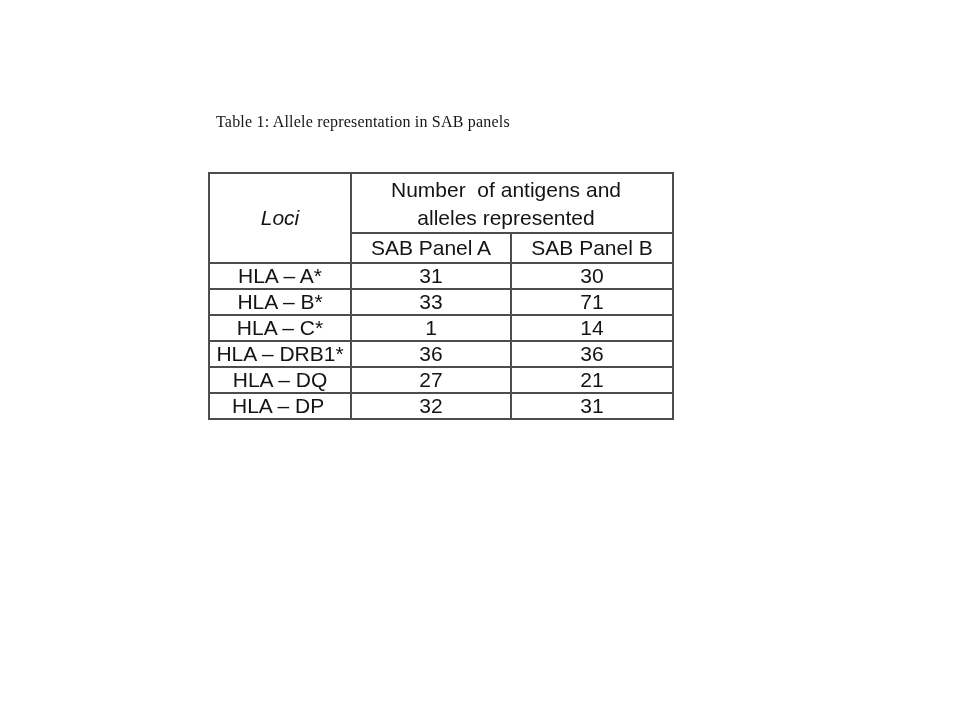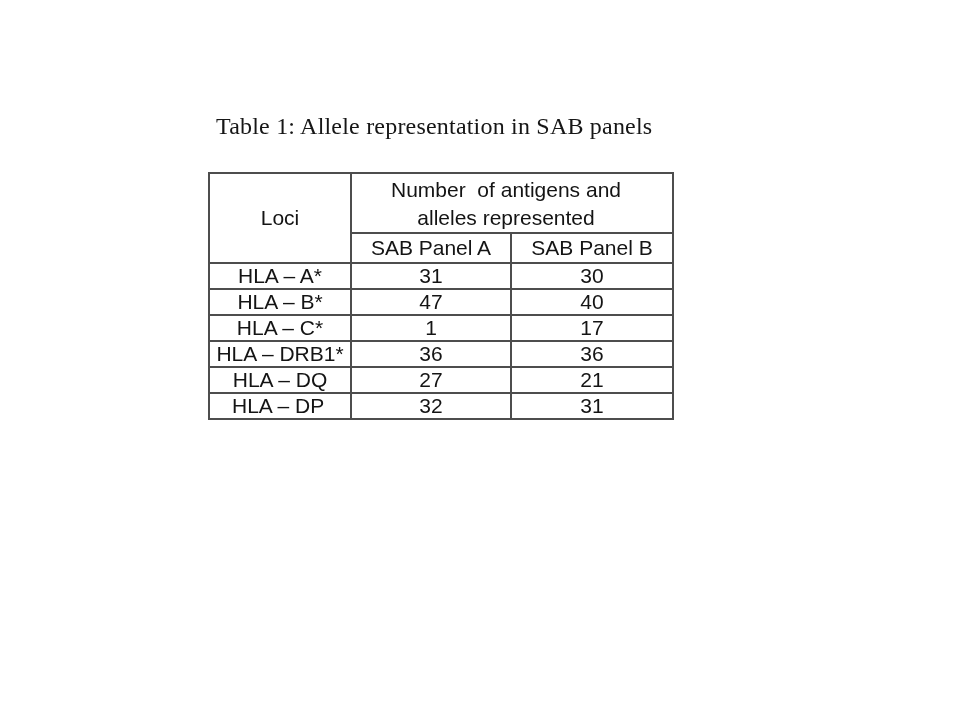--- a/index.html
+++ b/index.html
@@ -13,21 +13,21 @@
     position: relative;
     overflow: hidden;
     font-family: "Liberation Sans", sans-serif;
     color: #141414;
   }
   .slide-title {
     position: absolute;
     left: 216px;
     top: 113px;
     font-family: "Liberation Serif", serif;
-    font-size: 24px;
+    font-size: 16px;
     color: #161616;
     white-space: nowrap;
     letter-spacing: 0.2px;
   }
   table.allele-table {
     position: absolute;
     left: 208px;
     top: 172px;
     width: 464px;
     border-collapse: collapse;
@@ -49,20 +49,21 @@
   tr.r-group  { height: 58px; }
   tr.r-panels { height: 30px; }
   tr.r-data   { height: 21px; }
   td.group-header-cell {
     white-space: pre-wrap;
     line-height: 1.32;
     padding: 2px 12px 1px 0;
   }
   td.loci-header-cell {
     vertical-align: middle;
+    font-style: italic;
   }
   td.left-align {
     text-align: left;
     padding-left: 22px;
   }
 </style>
 </head>
 <body>
 
 <div>
@@ -86,27 +87,27 @@
         <td>SAB Panel B</td>
       </tr>
 
       <tr class="r-data">
         <td>HLA – A*</td>
         <td>31</td>
         <td>30</td>
       </tr>
       <tr class="r-data">
         <td>HLA – B*</td>
-        <td>47</td>
-        <td>40</td>
+        <td>33</td>
+        <td>71</td>
       </tr>
       <tr class="r-data">
         <td>HLA – C*</td>
         <td>1</td>
-        <td>17</td>
+        <td>14</td>
       </tr>
       <tr class="r-data">
         <td>HLA – DRB1*</td>
         <td>36</td>
         <td>36</td>
       </tr>
       <tr class="r-data">
         <td>HLA – DQ</td>
         <td>27</td>
         <td>21</td>

